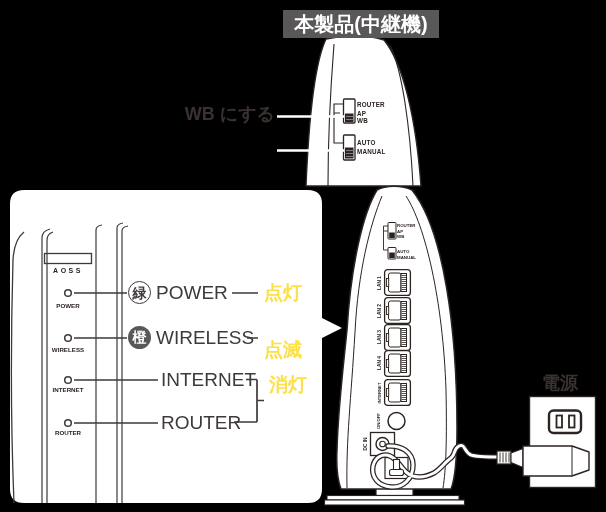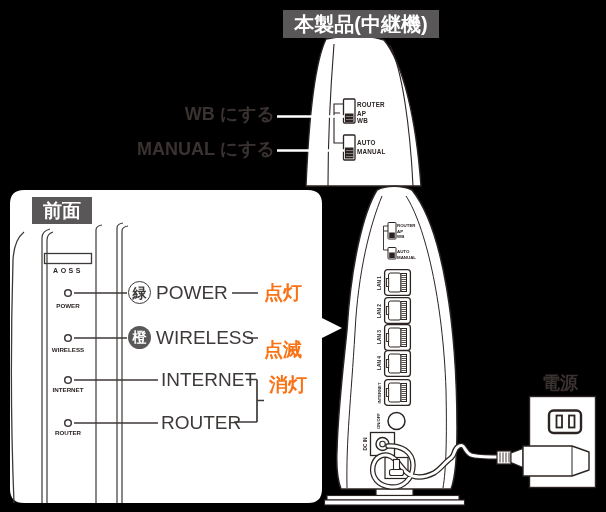--- a/index.html
+++ b/index.html
@@ -5,21 +5,21 @@
   html,body{margin:0;padding:0;background:#000;}
   .stage{position:relative;width:606px;height:512px;background:#000;overflow:hidden;
          font-family:"Liberation Sans",sans-serif;}
   .abs{position:absolute;}
   .label-box{background:#595757;color:#fff;font-weight:bold;text-align:center;}
   .callout{color:#3a3230;font-weight:bold;text-align:right;font-size:18px;line-height:20px;}
   .tinyswitch{color:#2b2422;font-weight:600;font-size:6.3px;line-height:7px;letter-spacing:0.2px;}
   .microswitch{color:#2b2422;font-weight:600;font-size:4.4px;line-height:5px;}
   .panel-text{color:#2b2422;font-weight:bold;text-align:center;}
   .ann{color:#3e3a39;font-size:19px;line-height:22px;}
-  .ann-state{color:#f97316;font-size:19px;line-height:22px;font-weight:bold;}
+  .ann-state{color:#fde047;font-size:19px;line-height:22px;font-weight:bold;}
   .badge{width:23px;height:23px;border-radius:50%;font-size:14px;font-weight:bold;
          text-align:center;line-height:23px;}
   .badge-outline{border:1.6px solid #3e3a39;color:#3e3a39;background:#fff;box-sizing:border-box;}
   .badge-filled{background:#595757;color:#fff;}
   .rot{transform:rotate(-90deg);transform-origin:center;}
   .portlabel{color:#2b2422;font-size:4.8px;line-height:8px;width:24px;height:8px;
              text-align:center;font-weight:600;}
 </style>
 </head>
 <body>
@@ -130,29 +130,27 @@
 
     <g>
       <path d="M523,446 H572 L589,452 V470 L572,476 H523 Z" fill="#fff" stroke="#2b2422" stroke-width="1.4" stroke-linejoin="round"></path>
       <path d="M572,446 V476" stroke="#2b2422" stroke-width="1"></path>
     </g>
   </svg>
 
   <div class="abs label-box" style="left:283px;top:10px;width:156px;height:28px;font-size:20px;line-height:28px">本製品(中継機)</div>
 
   <div class="abs callout" style="left:115px;top:104px;width:160px">WB にする</div>
-  <div class="abs callout" style="left:95px;top:139px;width:180px">MANUAL にする</div>
 
   <div class="abs tinyswitch" style="left:357px;top:101px;width:30px">ROUTER</div>
   <div class="abs tinyswitch" style="left:357px;top:109.5px;width:30px">AP</div>
   <div class="abs tinyswitch" style="left:357px;top:117px;width:30px">WB</div>
   <div class="abs tinyswitch" style="left:357px;top:138.5px;width:30px">AUTO</div>
   <div class="abs tinyswitch" style="left:357px;top:147.5px;width:34px">MANUAL</div>
 
-  <div class="abs label-box" style="left:32px;top:197px;width:60px;height:27px;font-size:19px;line-height:27px">前面</div>
 
   <div class="abs panel-text" style="left:40px;top:267px;width:56px;font-size:7px;letter-spacing:2.5px">AOSS</div>
   <div class="abs panel-text" style="left:33px;top:302px;width:70px;font-size:6.2px">POWER</div>
   <div class="abs panel-text" style="left:33px;top:346px;width:70px;font-size:6.2px">WIRELESS</div>
   <div class="abs panel-text" style="left:33px;top:386px;width:70px;font-size:6.2px">INTERNET</div>
   <div class="abs panel-text" style="left:33px;top:429px;width:70px;font-size:6.2px">ROUTER</div>
 
   <div class="abs badge badge-outline" style="left:128px;top:281px">緑</div>
   <div class="abs ann" style="left:156px;top:282px">POWER</div>
   <div class="abs ann-state" style="left:264px;top:282px">点灯</div>

